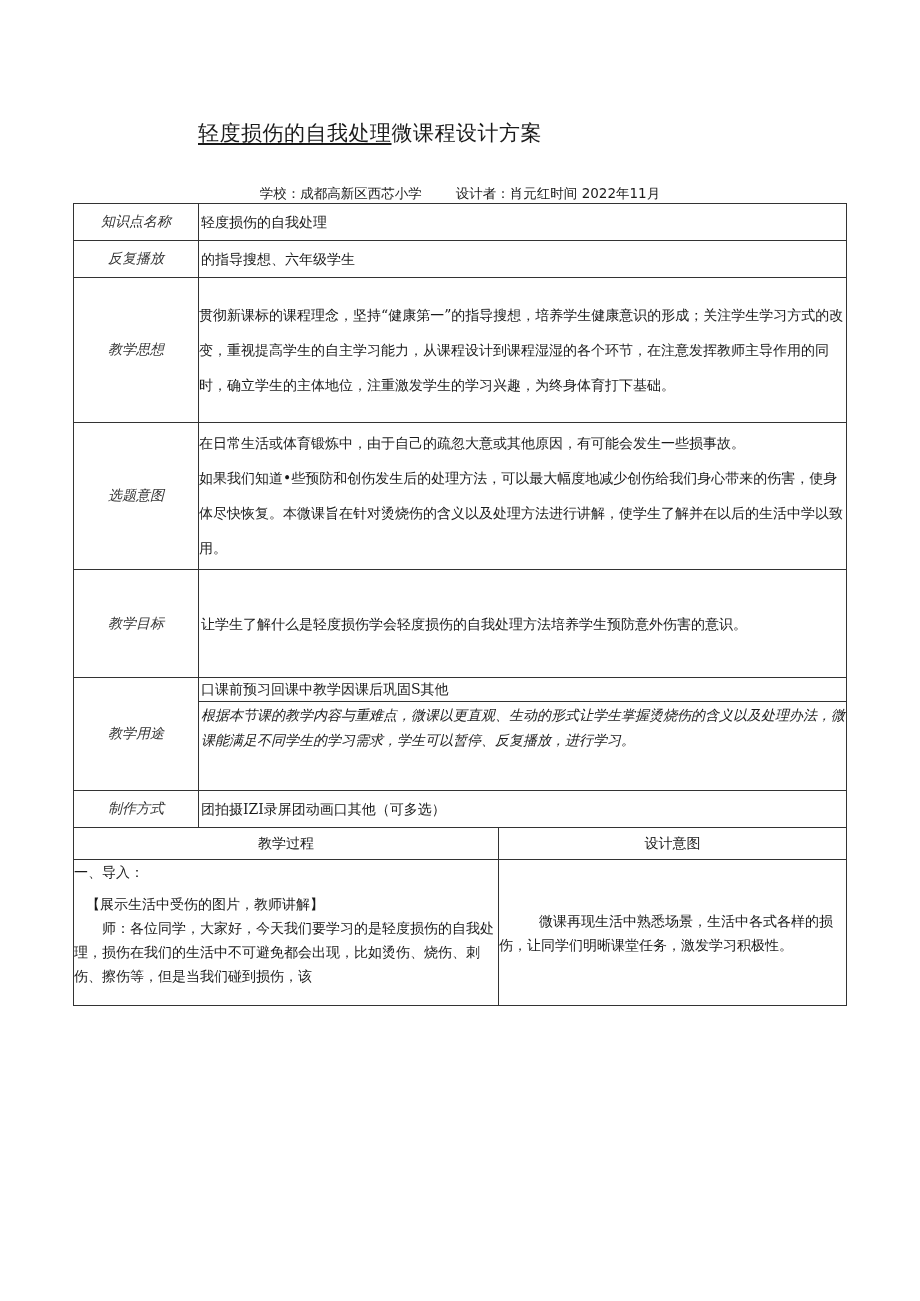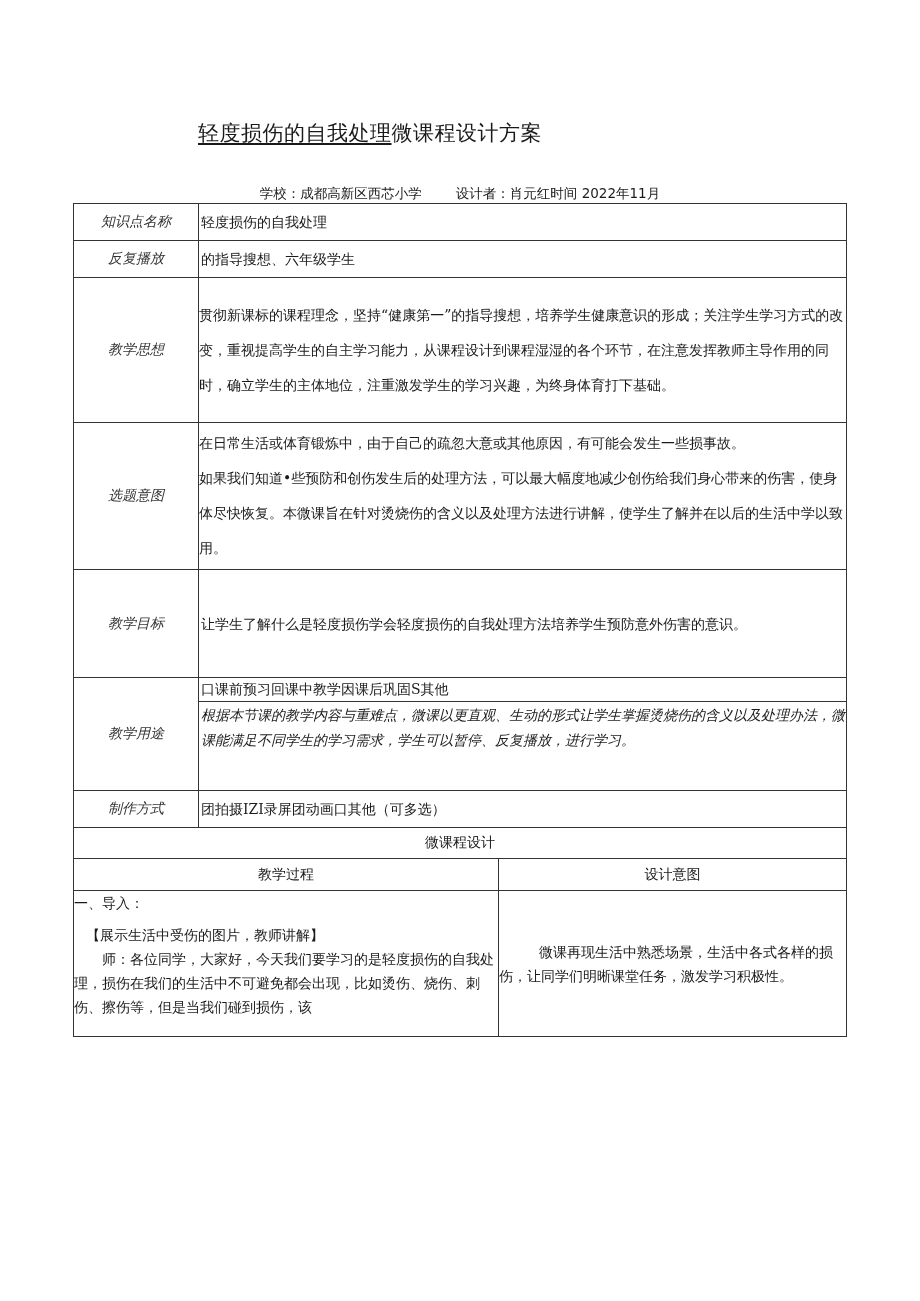--- a/index.html
+++ b/index.html
@@ -109,23 +109,20 @@
     <td class="label">教学用途</td>
     <td colspan="2" style="vertical-align:top">
       <div class="val" style="height:23px;line-height:22px">口课前预习回课中教学因课后巩固S其他</div>
       <div class="val inner-line" style="line-height:25px;padding-top:1px">根据本节课的教学内容与重难点，微课以更直观、生动的形式让学生掌握烫烧伤的含义以及处理办法，微课能满足不同学生的学习需求，学生可以暂停、反复播放，进行学习。</div>
     </td>
   </tr>
   <tr style="height:37px">
     <td class="label">制作方式</td>
     <td class="val" colspan="2">团拍摄IZI录屏团动画口其他（可多选）</td>
   </tr>
-  <tr style="height:31px">
-    <td class="center" colspan="3">微课程设计</td>
-  </tr>
   <tr style="height:32px">
     <td class="center" colspan="2">教学过程</td>
     <td class="center">设计意图</td>
   </tr>
   <tr style="height:146px">
     <td class="proc" colspan="2">
       <div>一、导入：</div>
       <div class="indent1">【展示生活中受伤的图片，教师讲解】</div>
       <div class="indent2">师：各位同学，大家好，今天我们要学习的是轻度损伤的自我处理，损伤在我们的生活中不可避免都会出现，比如烫伤、烧伤、刺伤、擦伤等，但是当我们碰到损伤，该</div>
     </td>

